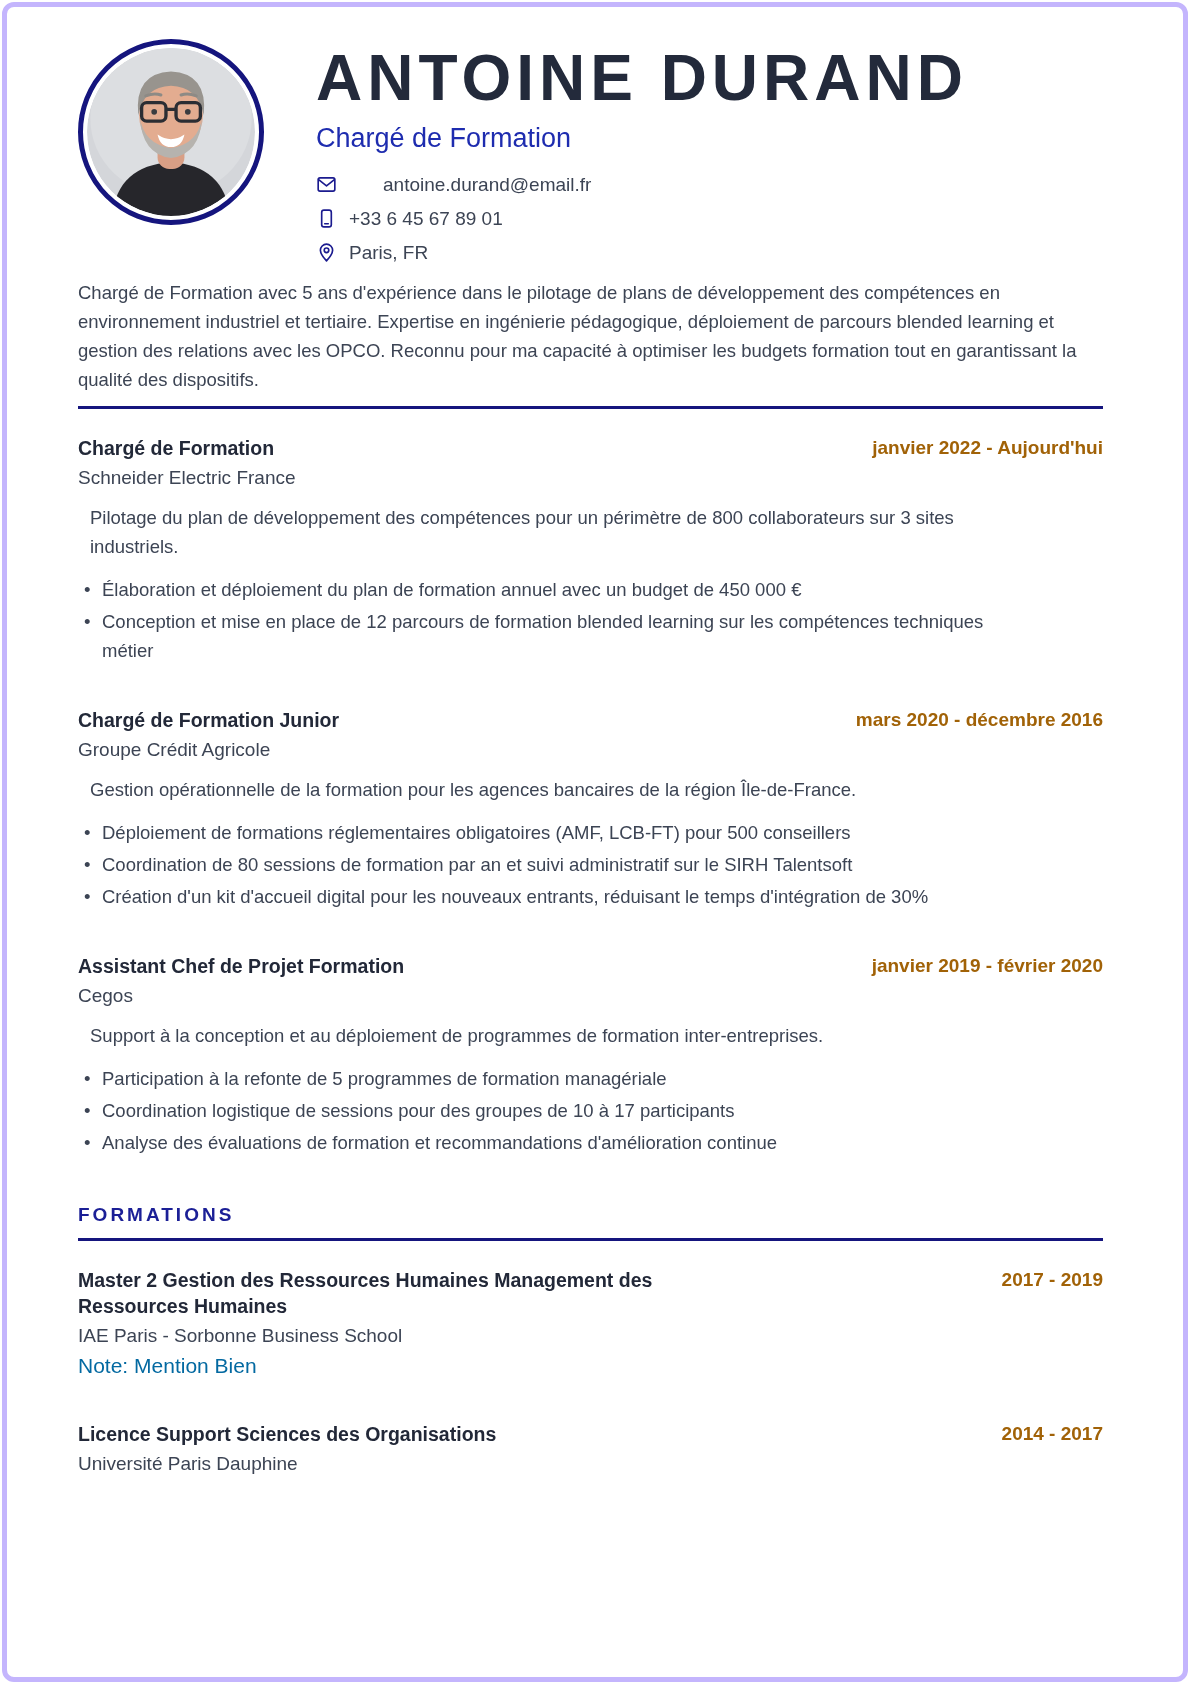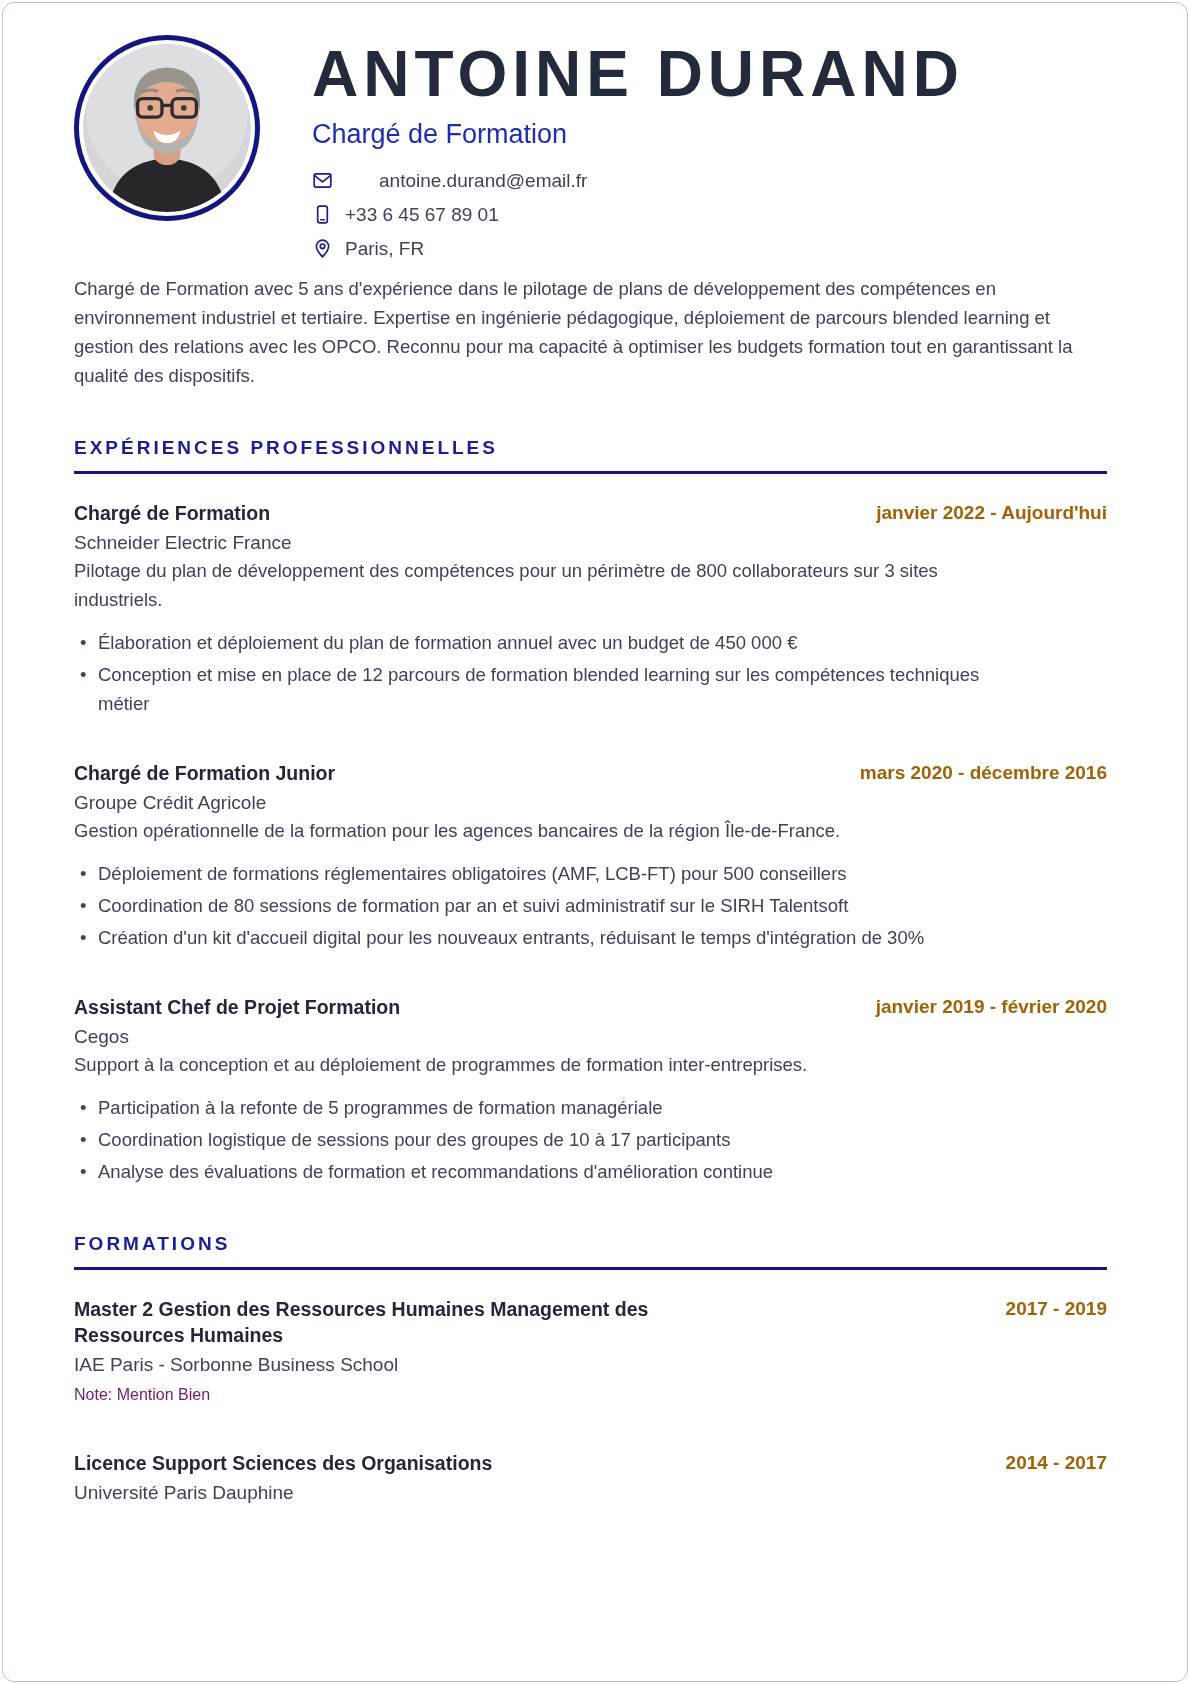--- a/index.html
+++ b/index.html
@@ -3,21 +3,21 @@
 <meta charset="utf-8">
 <style>
   html,body{margin:0;padding:0;background:#ffffff;}
   body{
     width:1190px;height:1684px;position:relative;
     font-family:"Liberation Sans","DejaVu Sans",sans-serif;
     color:#3b4352;
   }
   .page{
     position:absolute;inset:2px;
-    background:#fff;border:1px solid #c4b5fd;border-radius:12px;
+    background:#fff;border:5px solid #c4b5fd;border-radius:12px;
     padding:32px 80px 40px 71px;box-sizing:border-box;overflow:hidden;
   }
   
   .header{display:flex;align-items:flex-start;gap:52px;}
   .avatar-ring{
     flex:0 0 auto;width:168px;height:168px;border-radius:50%;
     border:5px solid #15157e;padding:4px;background:#fff;
   }
   .avatar-ring svg{display:block;border-radius:50%;}
   .header-main{flex:1 1 auto;min-width:0;}
@@ -38,30 +38,30 @@
     margin:46px 0 0;font-size:19px;font-weight:700;letter-spacing:3px;
     color:#1b1f96;line-height:23px;
   }
   .sec-rule{height:3px;background:#15157e;margin-top:12px;border:none;}
   .entry{margin-top:26px;}
   .entry + .entry{margin-top:42px;}
   .entry-head{display:flex;justify-content:space-between;align-items:flex-start;}
   .entry-head h3{margin:0;font-size:19.5px;line-height:26px;font-weight:700;color:#222838;}
   .dates{font-size:19px;font-weight:600;color:#a16207;white-space:nowrap;margin-left:24px;line-height:26px;}
   .company{font-size:19px;color:#3c4454;margin-top:3px;line-height:27px;}
-  .desc{margin:0;font-size:18.5px;line-height:29px;color:#3c4454;max-width:930px;}
+  .desc{margin:12px;font-size:18.5px;line-height:29px;color:#3c4454;max-width:930px;}
   ul.bullets{list-style:none;margin:14px 0 0;padding:0;max-width:930px;}
   ul.bullets li{
     position:relative;padding-left:24px;font-size:18.5px;line-height:29px;
     color:#3c4454;margin-top:3px;
   }
   ul.bullets li::before{content:"•";position:absolute;left:6px;color:#3c4454;}
   
   .edu-degree{max-width:600px;}
-  .note{margin-top:3px;font-size:16px;color:#701a75;line-height:27px;}
+  .note{margin-top:3px;font-size:21px;color:#0369a1;line-height:27px;}
 </style>
 </head>
 <body>
 
 <div class="page">
 
   <header class="header">
     <div class="avatar-ring">
       <svg viewBox="0 0 100 100" width="168" height="168" aria-hidden="true">
         <defs>
@@ -120,21 +120,20 @@
           </span>
           <span>Paris, FR</span>
         </li>
       </ul>
     </div>
   </header>
 
   <p class="summary">Chargé de Formation avec 5 ans d'expérience dans le pilotage de plans de développement des compétences en environnement industriel et tertiaire. Expertise en ingénierie pédagogique, déploiement de parcours blended learning et gestion des relations avec les OPCO. Reconnu pour ma capacité à optimiser les budgets formation tout en garantissant la qualité des dispositifs.</p>
 
   <section>
-    <h2 class="sec-title">EXPÉRIENCES PROFESSIONNELLES</h2>
     <hr class="sec-rule">
 
     <article class="entry">
       <div class="entry-head">
         <h3>Chargé de Formation</h3>
         <span class="dates">janvier 2022 - Aujourd'hui</span>
       </div>
       <div class="company">Schneider Electric France</div>
       <p class="desc">Pilotage du plan de développement des compétences pour un périmètre de 800 collaborateurs sur 3 sites industriels.</p>
       <ul class="bullets">

